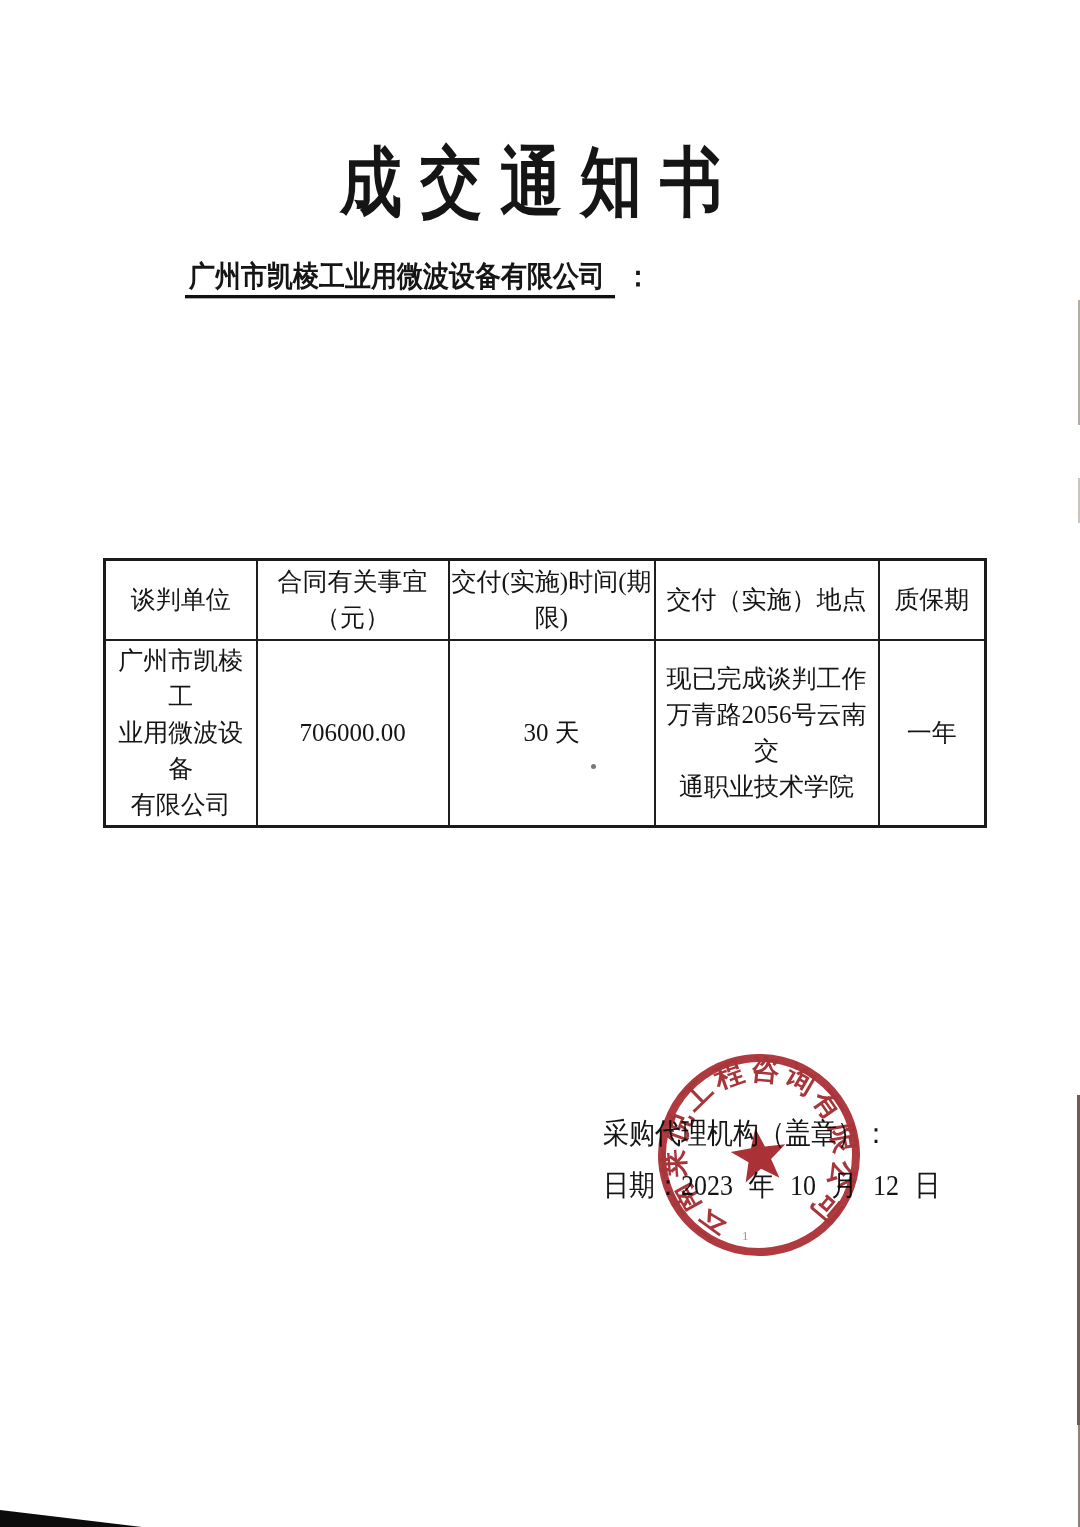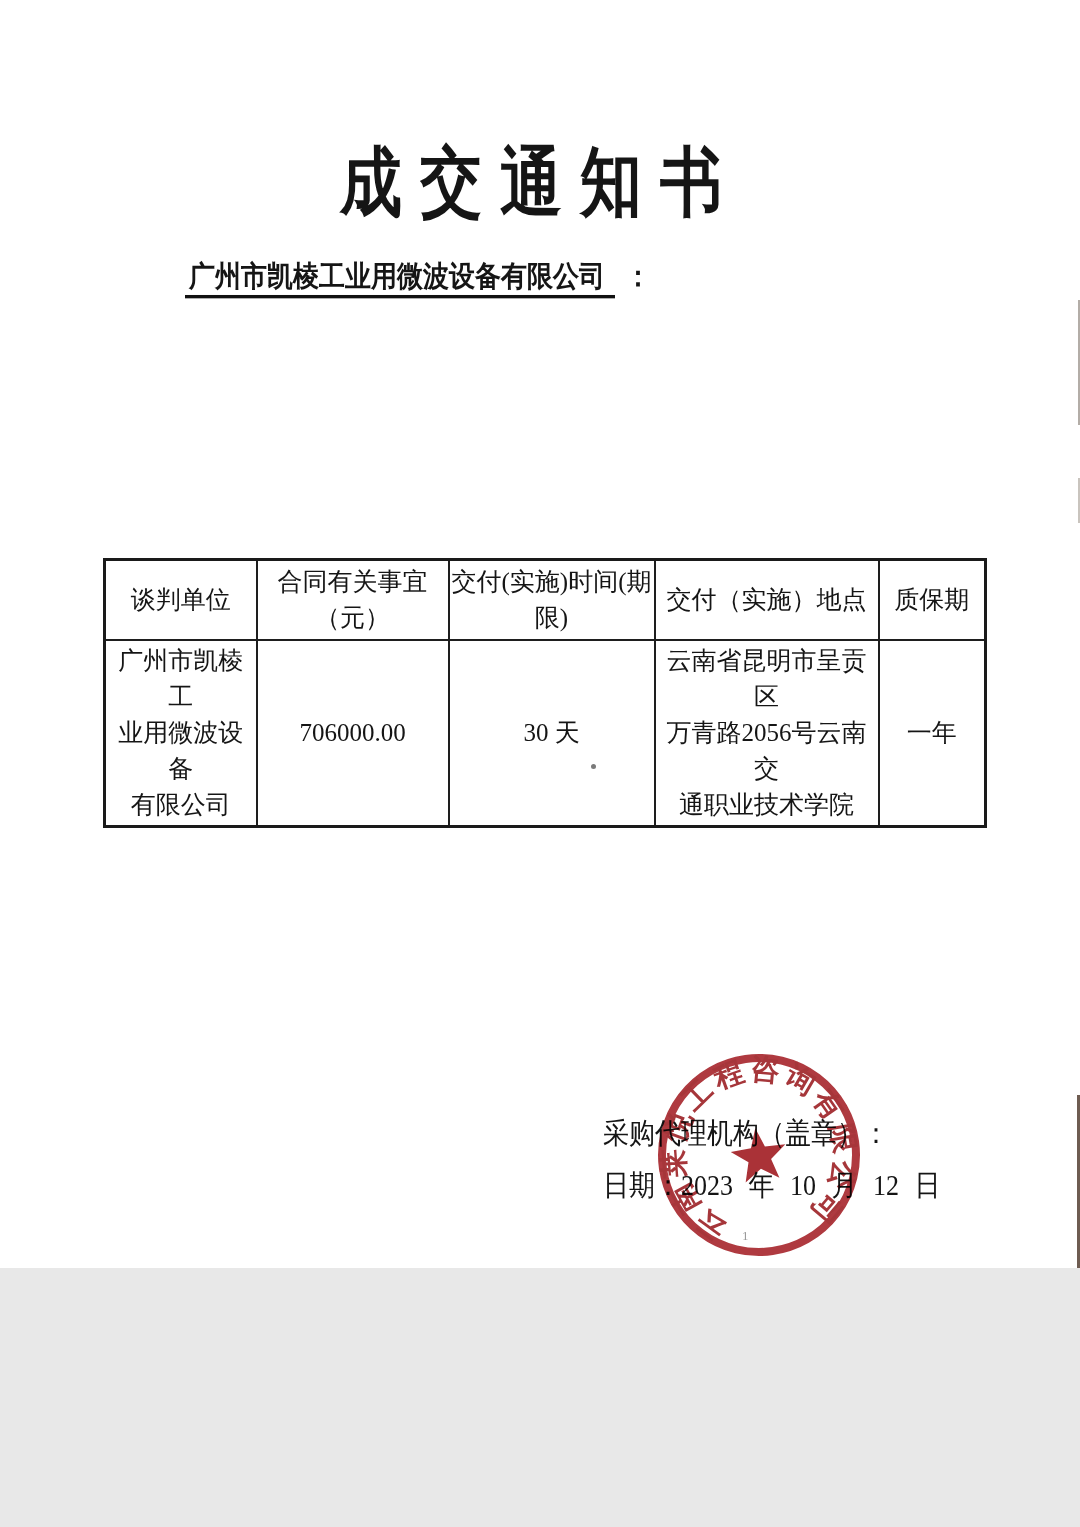--- a/index.html
+++ b/index.html
@@ -1,17 +1,17 @@
 <!DOCTYPE html>
 <html><head>
 <meta charset="utf-8">
 <style>
   html,body{margin:0;padding:0;background:#e8e8e8;}
   #page{
-    position:relative;width:1080px;height:1268px;background:#ffffff;
+    position:relative;width:1080px;height:1527px;background:#ffffff;
     overflow:hidden;font-family:"Liberation Serif","DejaVu Serif",serif;color:#151515;
   }
   
   .doc-title{
     position:absolute;left:0;top:126px;width:1080px;height:92px;line-height:92px;
     text-align:center;font-weight:bold;font-size:62px;letter-spacing:18px;
     transform:scaleY(1.22);transform-origin:center top;
   }
   
   .addressee{
@@ -105,21 +105,21 @@
 限)</th>
       <th>交付（实施）地点</th>
       <th>质保期</th>
     </tr>
     <tr class="bdy">
       <td>广州市凯棱工
 业用微波设备
 有限公司</td>
       <td>706000.00</td>
       <td>30 天</td>
-      <td>云南省昆明市呈贡区
+      <td>现已完成谈判工作
 万青路2056号云南交
 通职业技术学院</td>
       <td>一年</td>
     </tr>
   </tbody>
     </table>
 
 
   <div class="sig-label">采购代理机构（盖章）：</div>
   <div class="sig-date">日期：2023 年 10 月 12 日</div>

